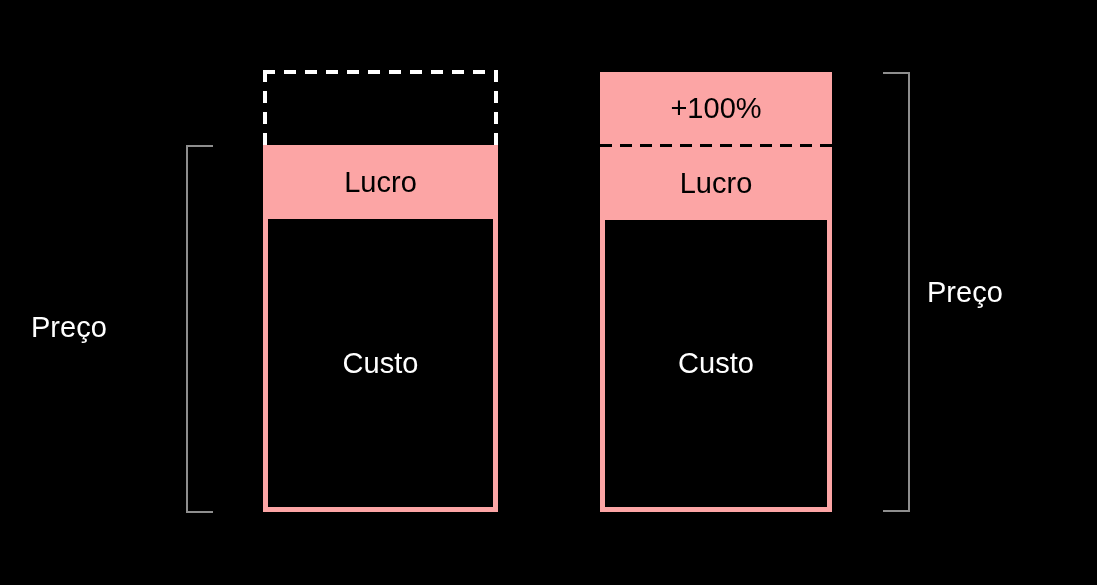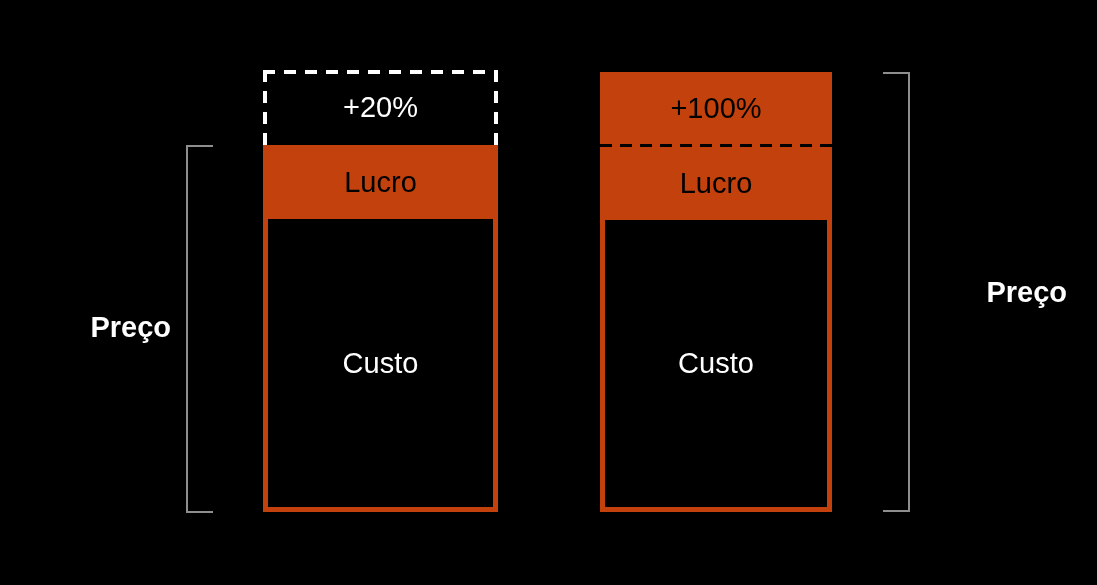--- a/index.html
+++ b/index.html
@@ -21,24 +21,23 @@
   .abs { position: absolute; }
   .center {
     display: flex;
     align-items: center;
     justify-content: center;
   }
 
   
   .price-label {
     width: 140px;
-    text-align: right;
+    text-align: left;
     color: #fff;
     line-height: 36px;
-    font-weight: bold;
   }
   .price-label.left  { left: 31px;  top: 309px; }
   .price-label.right { left: 927px; top: 274px; }
 
   
   .bracket {
     box-sizing: border-box;
     width: 27px;
   }
   .bracket.left {
@@ -66,21 +65,21 @@
   .inc-left-top   { left: 263px; top: 70px; width: 235px; }
   .inc-left-side-l{ left: 263px; top: 70px; height: 75px; }
   .inc-left-side-r{ left: 494px; top: 70px; height: 75px; }
   .inc-left-label {
     left: 263px; top: 74px; width: 235px; height: 67px;
     color: #fff;
   }
 
   
   .bar {
-    background: #c2410c;
+    background: #fca5a5;
     color: #000;
     text-decoration: underline;
   }
   .bar.left  { left: 263px; top: 145px; width: 235px; height: 367px; }
   .bar.right { left: 600px; top: 72px;  width: 232px; height: 440px; }
 
   .segment-label-row {
     position: absolute;
     left: 0; right: 0;
     color: #000;
@@ -111,21 +110,20 @@
 
 <div class="stage">
 
   <div class="abs price-label left">Preço</div>
 
   <div class="abs bracket left"></div>
 
   <div class="abs dash-h inc-left-top"></div>
   <div class="abs dash-v inc-left-side-l"></div>
   <div class="abs dash-v inc-left-side-r"></div>
-  <div class="abs center inc-left-label">+20%</div>
 
   <div class="abs bar left">
     <div class="segment-label-row center profit-row">
       <span>Lucro</span>
     </div>
     <div class="cost-block center">
       <span>Custo</span>
     </div>
   </div>
 

